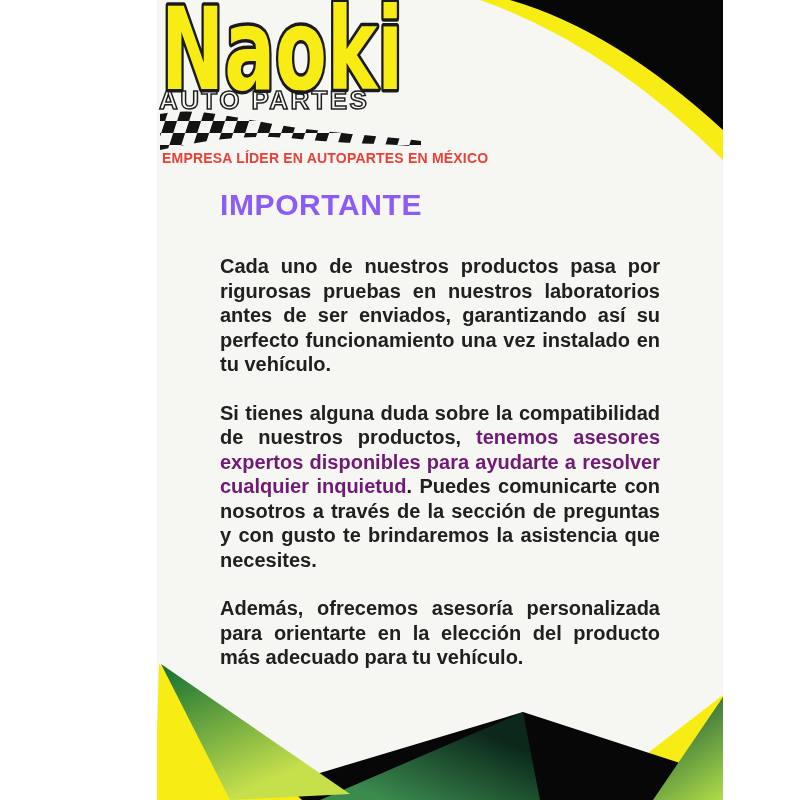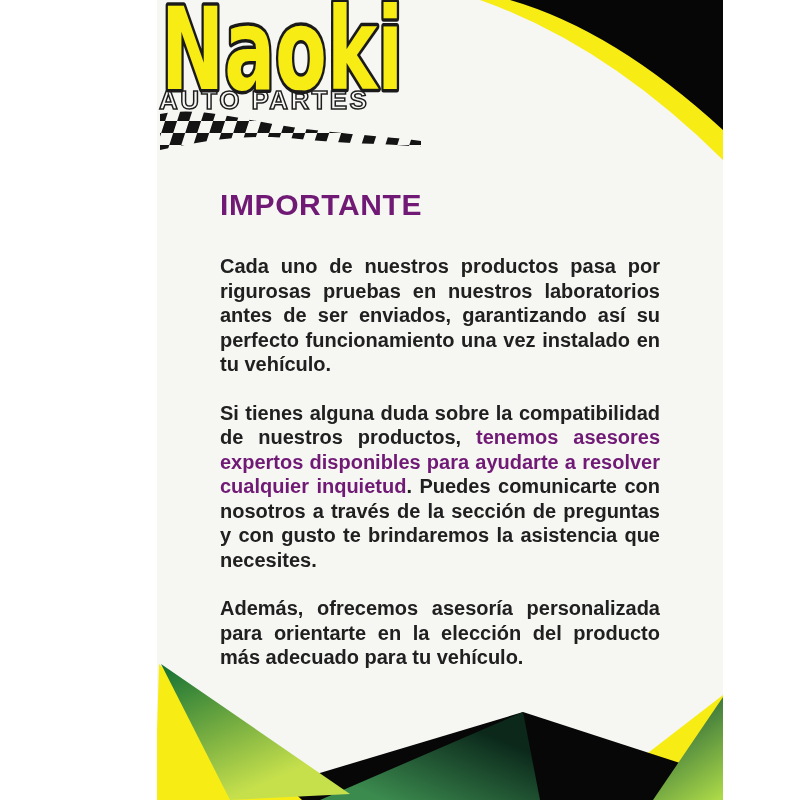--- a/index.html
+++ b/index.html
@@ -12,21 +12,21 @@
   .logo-naoki{position:absolute;left:0;top:0;width:252px;height:96px;}
   .logo-sub{position:absolute;left:2px;top:86px;font-size:26px;line-height:28px;
             font-weight:700;letter-spacing:2.4px;color:transparent;
             -webkit-text-stroke:1.5px #1d1d1d;white-space:nowrap;}
   .flag{position:absolute;left:0;top:109px;width:268px;height:46px;}
   .tagline{position:absolute;left:5px;top:149px;font-size:14px;line-height:19px;
            font-weight:700;letter-spacing:0.2px;color:#e8413a;white-space:nowrap;}
   
   .main{position:absolute;left:63px;top:190px;width:440px;}
   .heading{font-size:30px;line-height:30px;font-weight:700;letter-spacing:0.6px;
-           color:#701a75;margin:0 0 34px 0;}
+           color:#8b5cf6;margin:0 0 34px 0;}
   .body-p{font-size:20px;line-height:24.5px;font-weight:700;color:#202020;
           text-align:justify;margin:0 0 24px 0;}
   .hl{color:#701a75;}
 </style>
 </head>
 <body>
 
 <div class="page">
   <div class="design">
 
@@ -72,20 +72,21 @@
       <defs>
         <pattern id="checks" width="24" height="24" patternUnits="userSpaceOnUse" patternTransform="skewX(-18)">
           <rect x="0" y="0" width="12" height="12" fill="#141414"></rect>
           <rect x="12" y="12" width="12" height="12" fill="#141414"></rect>
         </pattern>
       </defs>
       <path d="M3,5 C 45,-4 90,13 148,20 C 198,26 236,28 264,32 L264,38
                C 228,34 186,35 142,30 C 86,24 42,33 3,41 Z" fill="url(#checks)"></path>
     </svg>
 
+    <div class="tagline">EMPRESA LÍDER  EN AUTOPARTES EN MÉXICO</div>
 
     <div class="main">
       <h1 class="heading">IMPORTANTE</h1>
 
       <p class="body-p">Cada uno de nuestros productos pasa por rigurosas pruebas en nuestros laboratorios antes de ser enviados, garantizando así su perfecto funcionamiento una vez instalado en tu vehículo.</p>
 
       <p class="body-p"><span>Si tienes alguna duda sobre la compatibilidad de nuestros productos, </span><span class="hl">tenemos asesores expertos disponibles para ayudarte a resolver cualquier inquietud</span><span>. Puedes comunicarte con nosotros a través de la sección de preguntas y con gusto te brindaremos la asistencia que necesites.</span></p>
 
       <p class="body-p">Además, ofrecemos asesoría personalizada para orientarte en la elección del producto más adecuado para tu vehículo.</p>
     </div>

